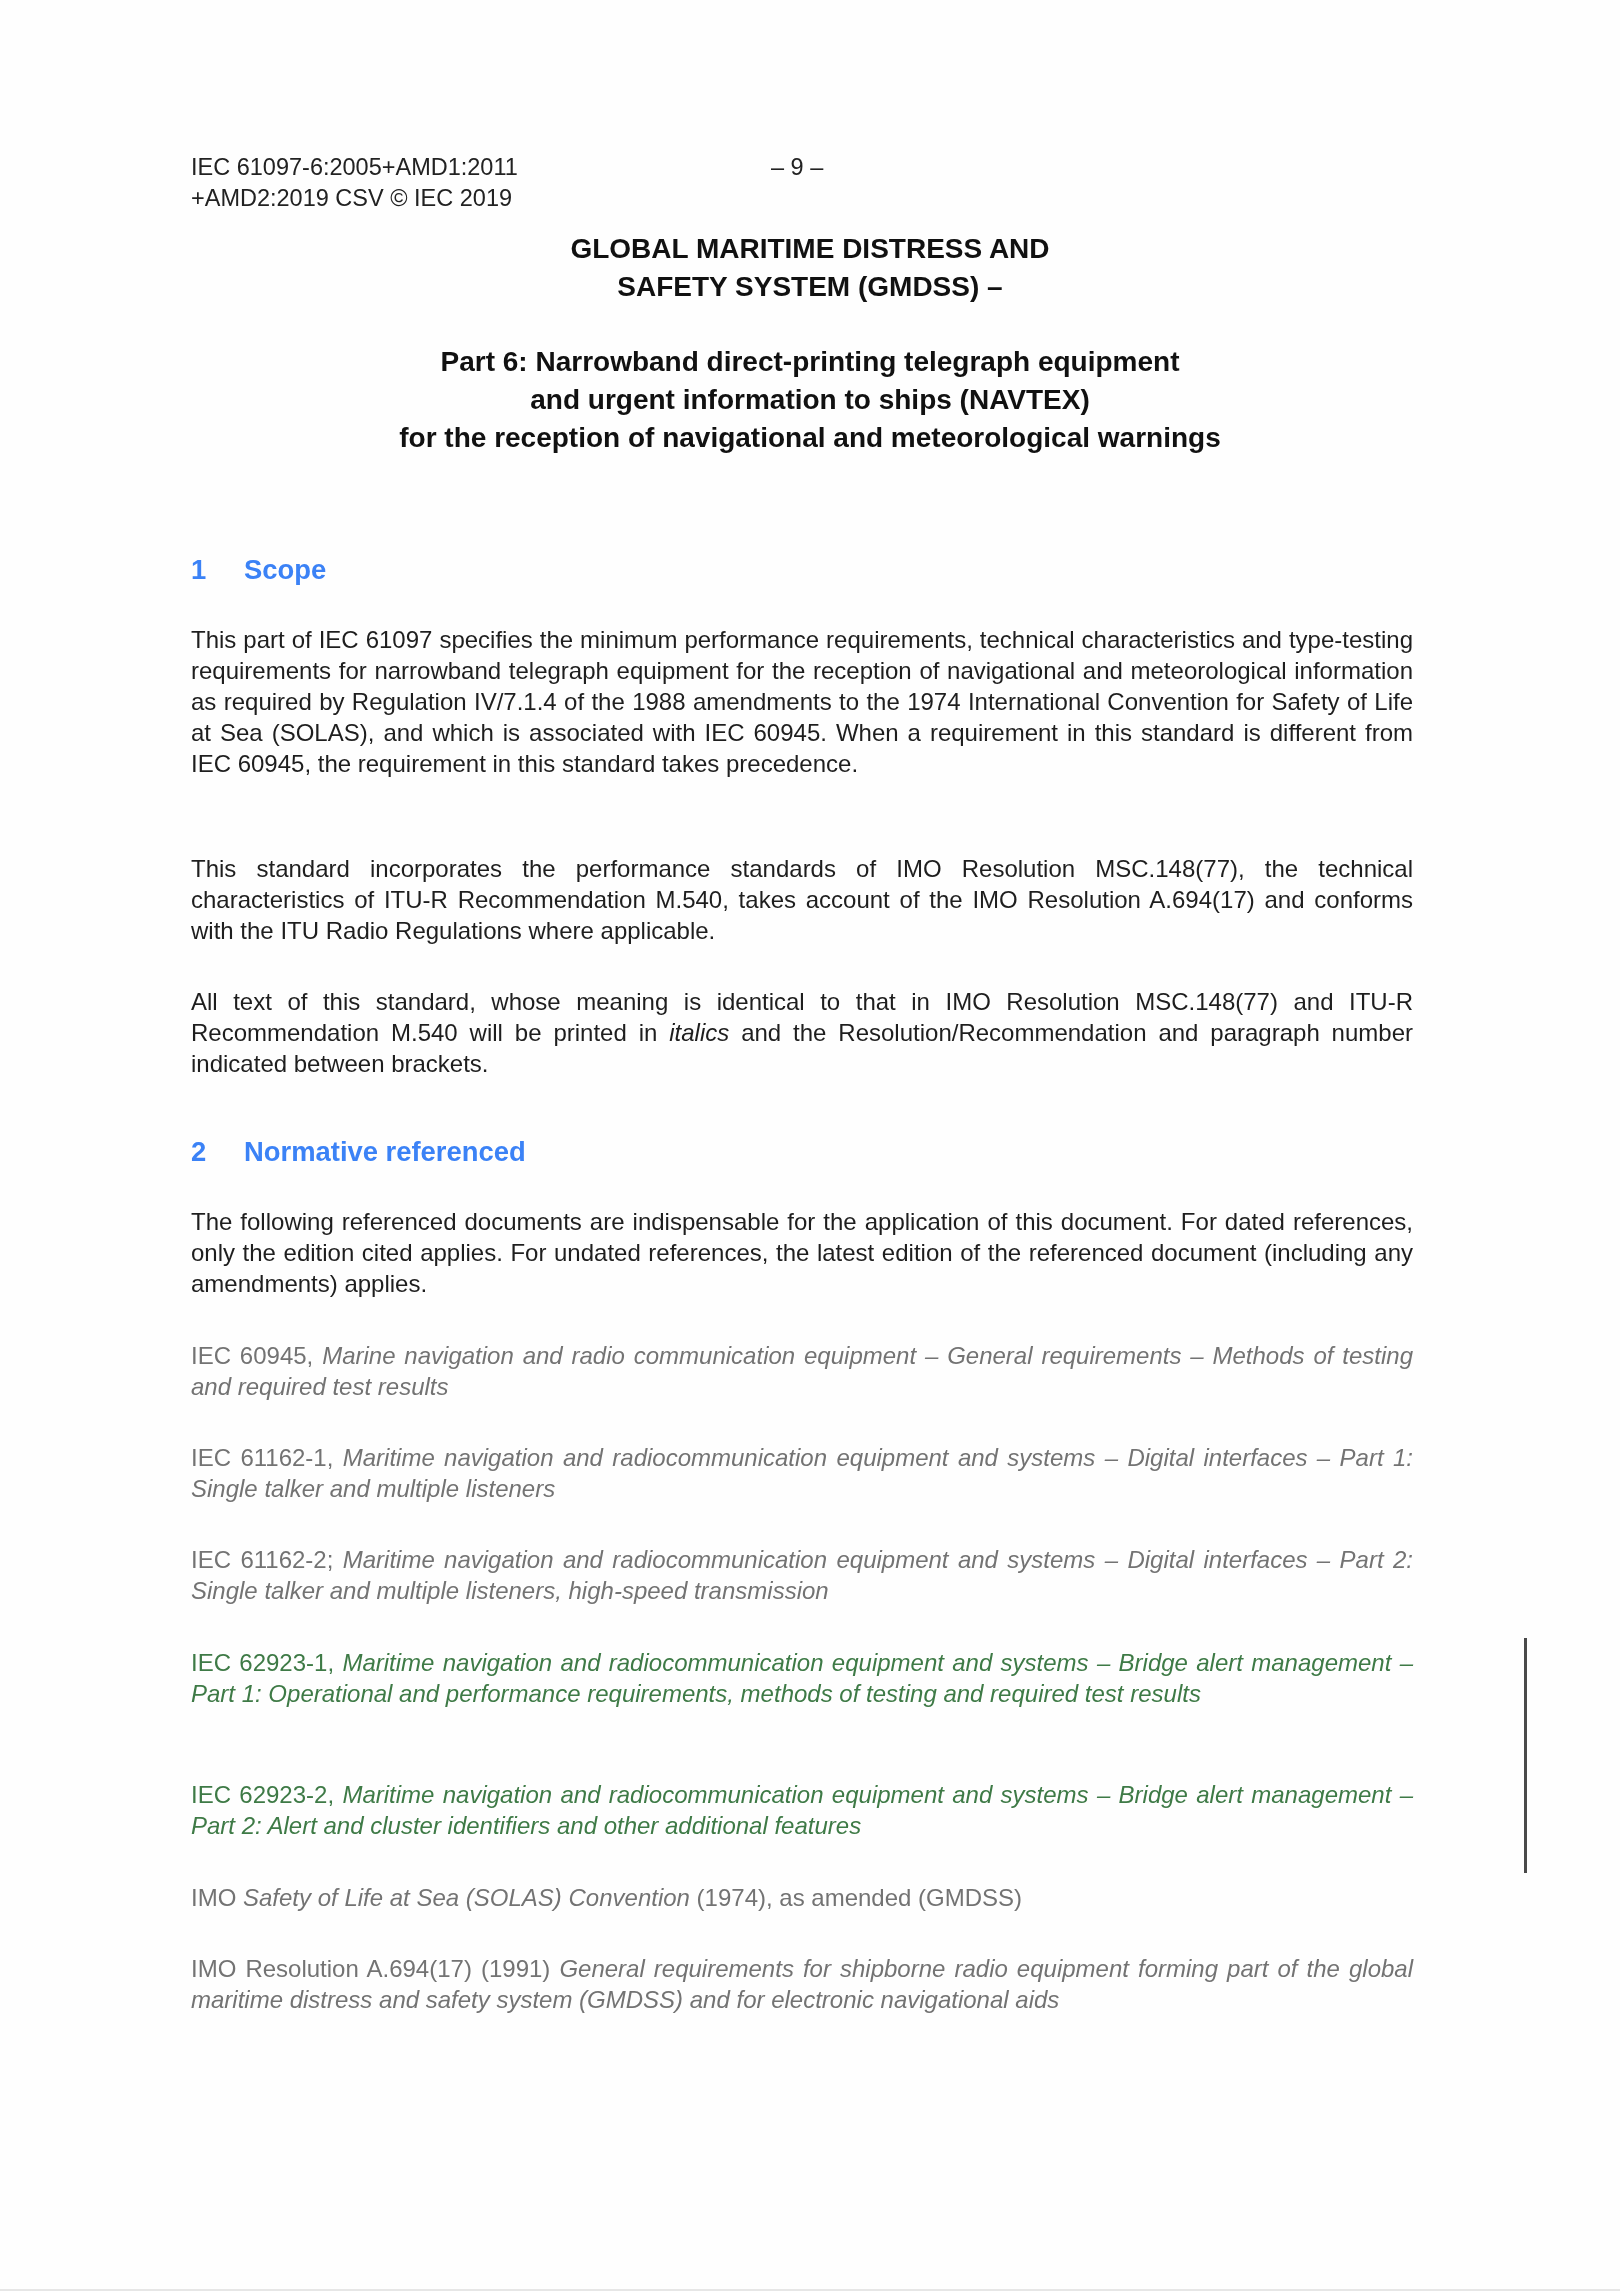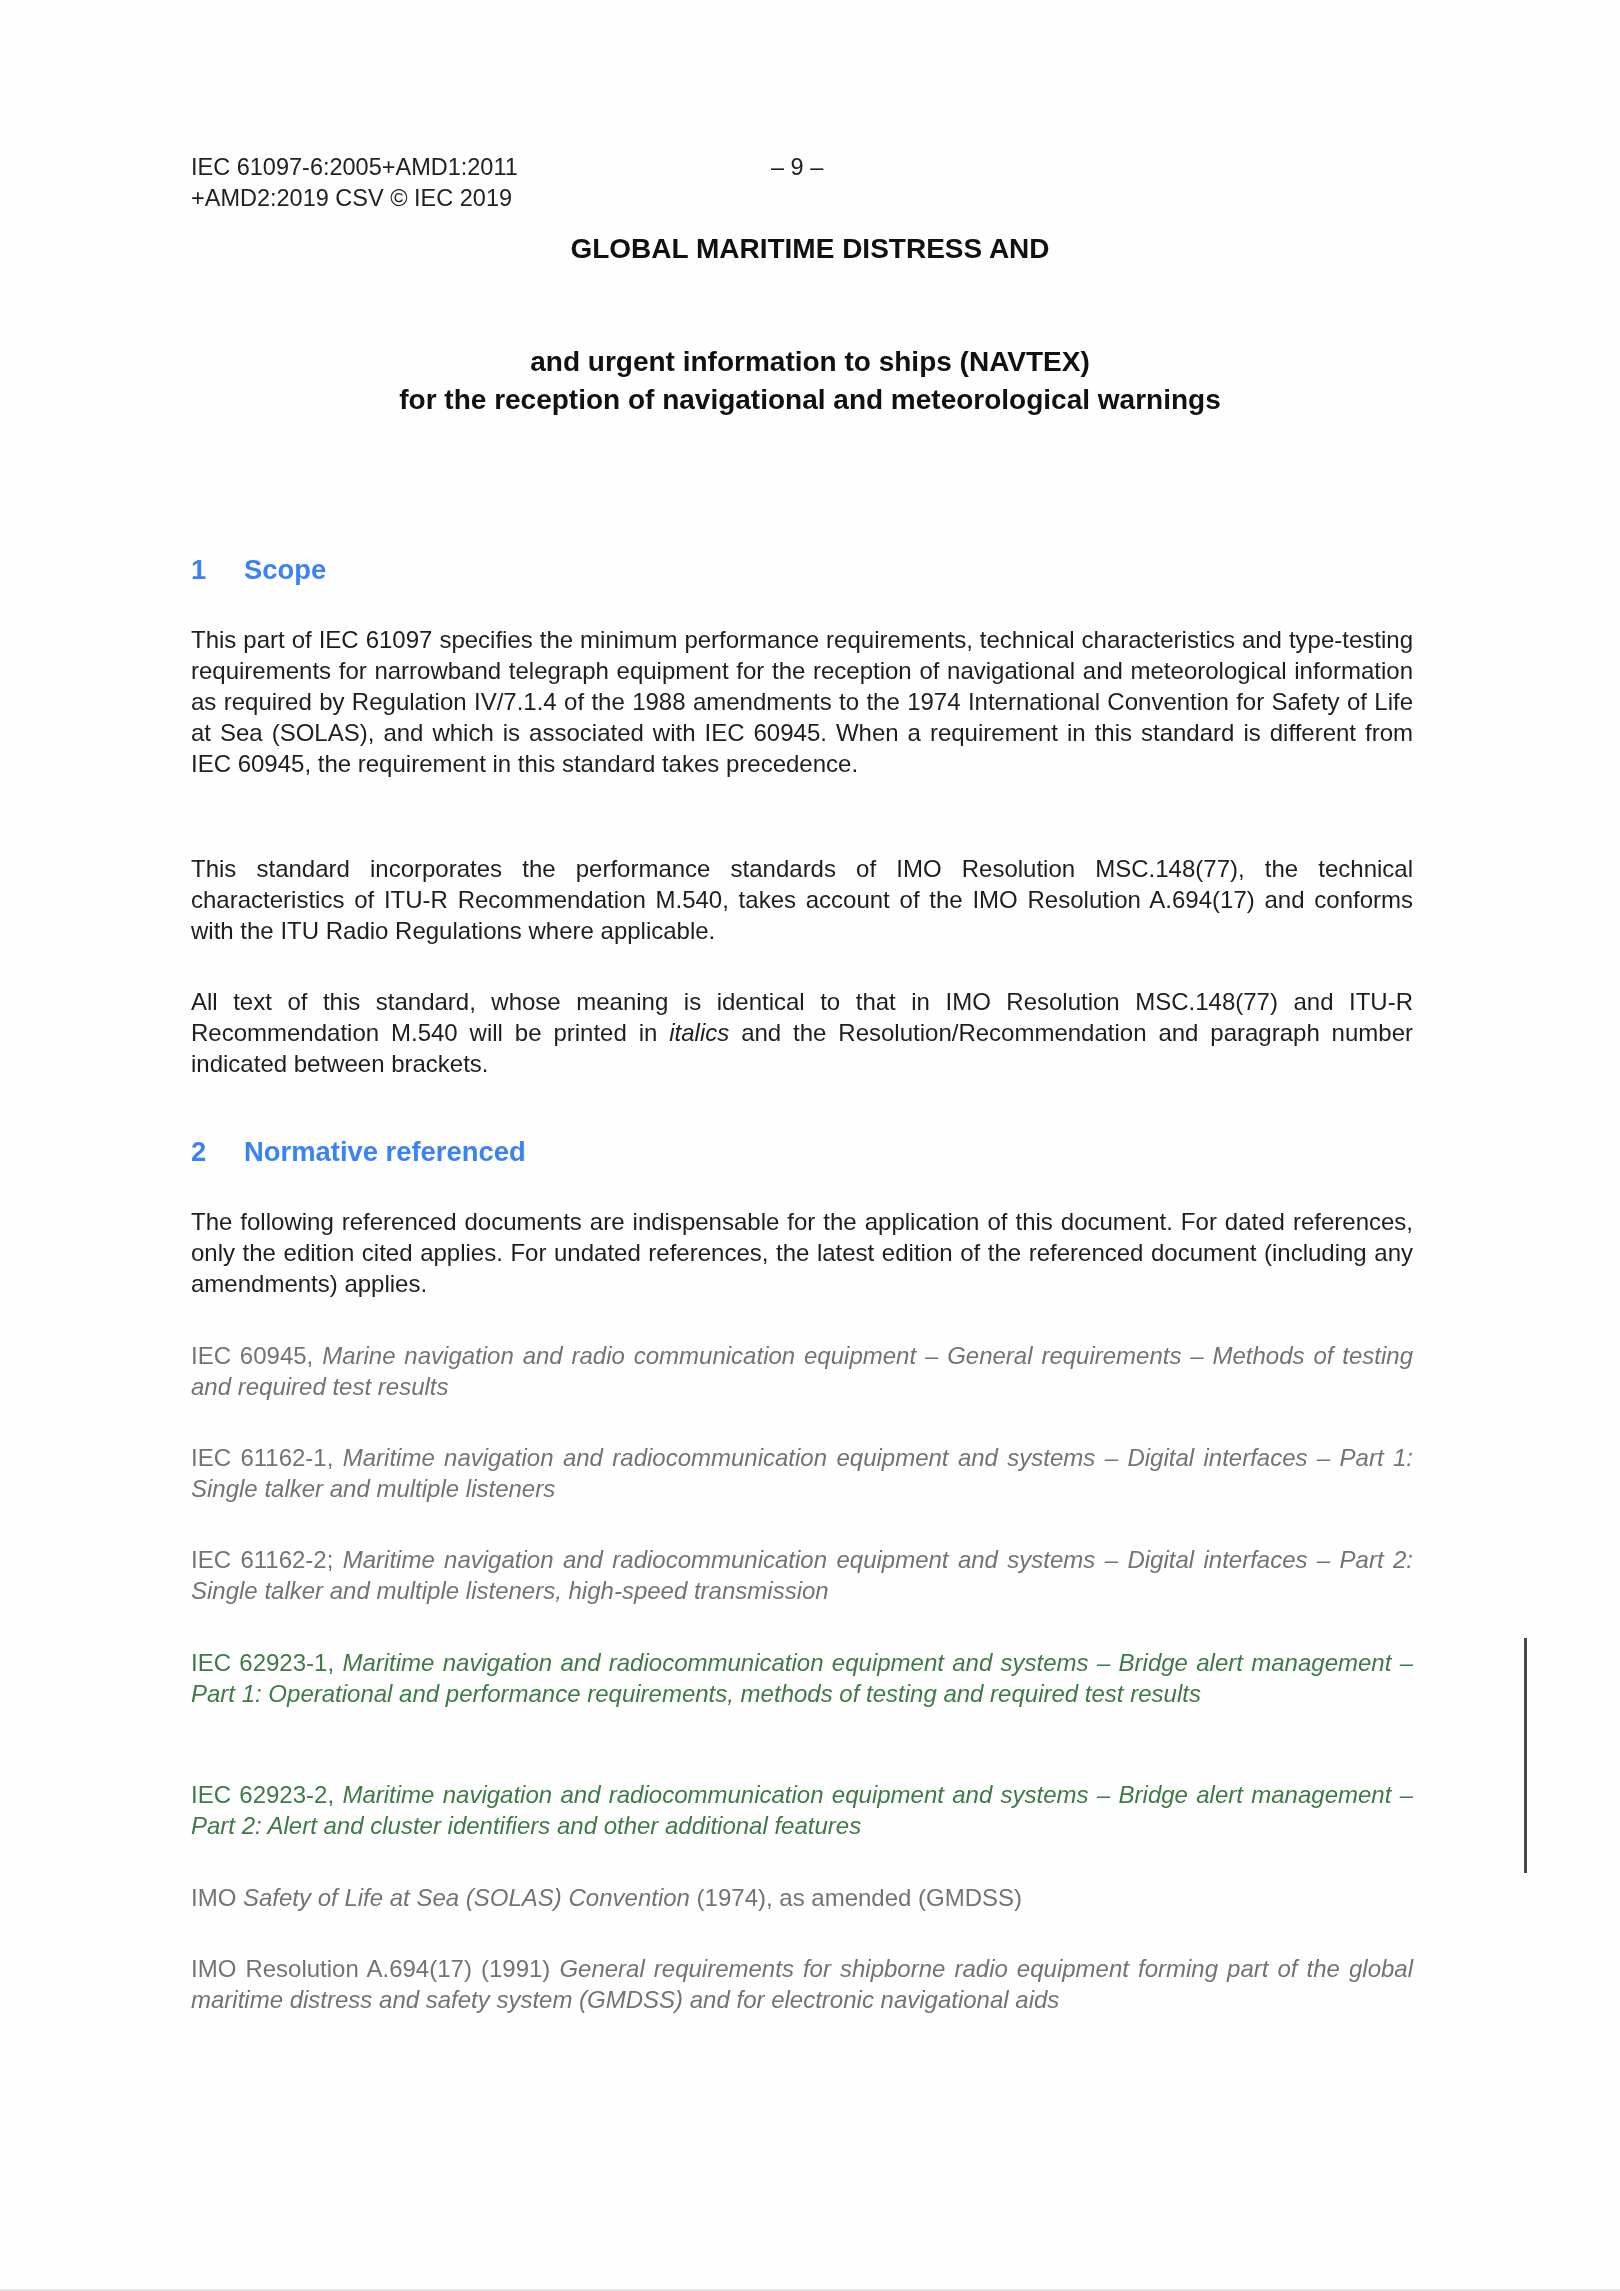--- a/index.html
+++ b/index.html
@@ -27,22 +27,24 @@
 <body>
 
 <div class="hdr hdr-left">
   <div>IEC 61097-6:2005+AMD1:2011</div>
   <div>+AMD2:2019 CSV © IEC 2019</div>
 </div>
 <div class="hdr hdr-pg">– 9 –</div>
 
 <div class="title t1">
   <div>GLOBAL MARITIME DISTRESS AND</div>
+  <div>SAFETY SYSTEM (GMDSS) –</div>
 </div>
 <div class="title t2">
+  <div>Part 6: Narrowband direct-printing telegraph equipment</div>
   <div>and urgent information to ships (NAVTEX)</div>
   <div>for the reception of navigational and meteorological warnings</div>
 </div>
 
 <div class="h" style="left:191px; top:552px;">
   <span class="num">1</span><span>Scope</span>
 </div>
 <div class="p" style="top:624px;">This part of IEC 61097 specifies the minimum performance requirements, technical characteristics and type-testing requirements for narrowband telegraph equipment for the reception of navigational and meteorological information as required by Regulation IV/7.1.4 of the 1988 amendments to the 1974 International Convention for Safety of Life at Sea (SOLAS), and which is associated with IEC 60945. When a requirement in this standard is different from IEC 60945, the requirement in this standard takes precedence.</div>
 <div class="p" style="top:853px;">This standard incorporates the performance standards of IMO Resolution MSC.148(77), the technical characteristics of ITU-R Recommendation M.540, takes account of the IMO Resolution A.694(17) and conforms with the ITU Radio Regulations where applicable.</div>
 <div class="p" style="top:986px;">

